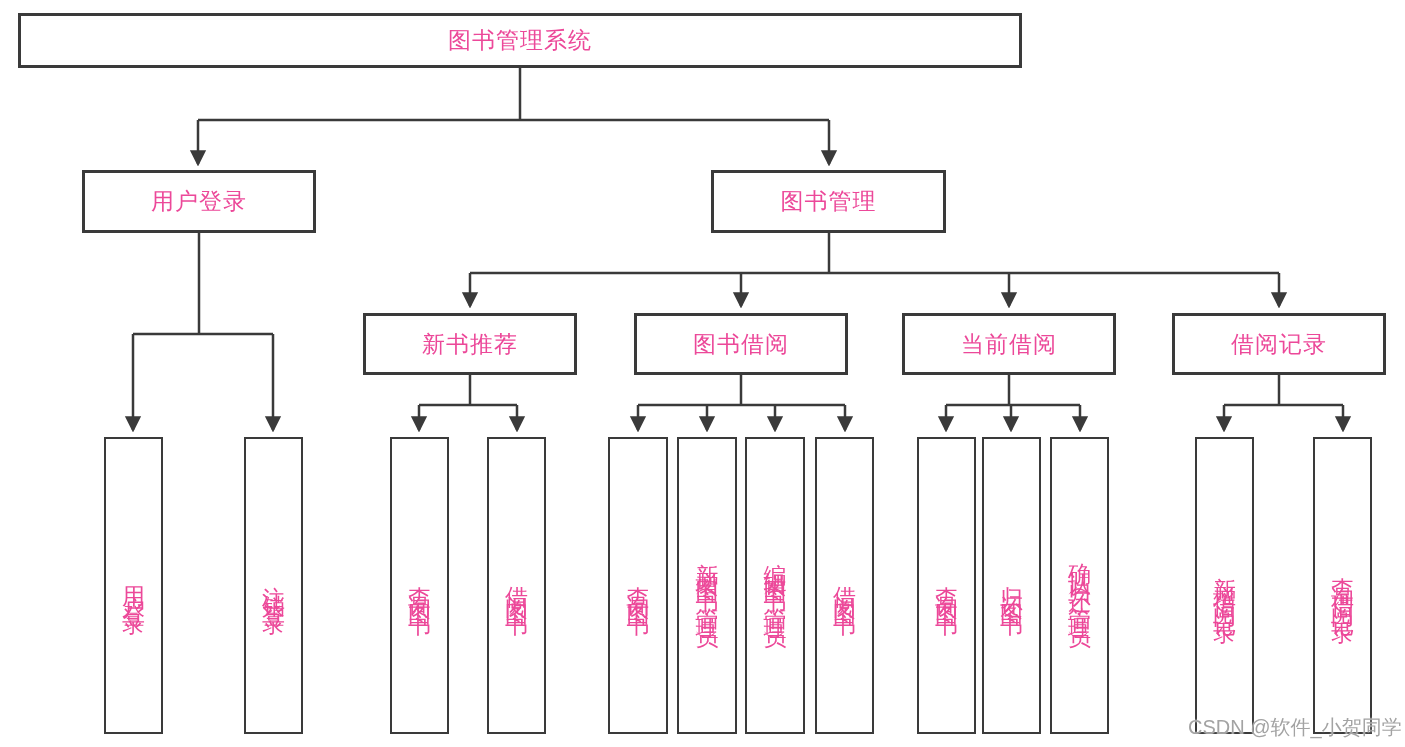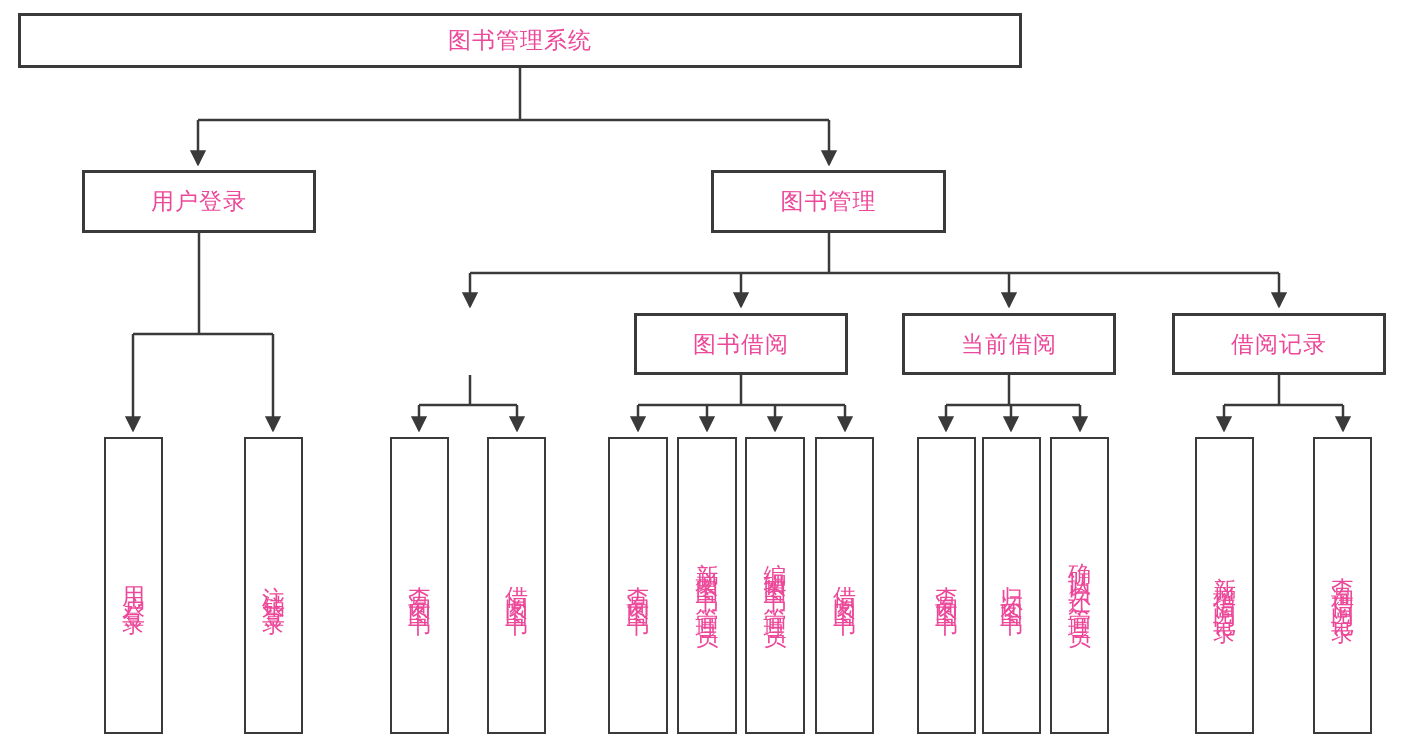--- a/index.html
+++ b/index.html
@@ -111,20 +111,21 @@
       <path d="M1224 405 V430" marker-end="url(#arrow)"></path>
       <path d="M1343 405 V430" marker-end="url(#arrow)"></path>
     </g>
   </svg>
 
   <div class="node h" style="left:18px; top:13px; width:1004px; height:55px;">图书管理系统</div>
 
   <div class="node h" style="left:82px; top:170px; width:234px; height:63px;">用户登录</div>
   <div class="node h" style="left:711px; top:170px; width:235px; height:63px;">图书管理</div>
 
+  <div class="node h" style="left:363px; top:313px; width:214px; height:62px;">新书推荐</div>
   <div class="node h" style="left:902px; top:313px; width:214px; height:62px;">当前借阅</div>
   <div class="node h" style="left:634px; top:313px; width:214px; height:62px;">图书借阅</div>
   <div class="node h" style="left:1172px; top:313px; width:214px; height:62px;">借阅记录</div>
 
   <div class="node v" style="left:104px; top:437px; width:59px; height:297px;">用户登录</div>
   <div class="node v" style="left:244px; top:437px; width:59px; height:297px;">注销登录</div>
 
   <div class="node v" style="left:390px; top:437px; width:59px; height:297px;">查询图书</div>
   <div class="node v" style="left:487px; top:437px; width:59px; height:297px;">借阅图书</div>
 
@@ -133,14 +134,15 @@
   <div class="node v" style="left:745px; top:437px; width:60px; height:297px;">编辑图书（管理员）</div>
   <div class="node v" style="left:815px; top:437px; width:59px; height:297px;">借阅图书</div>
 
   <div class="node v" style="left:917px; top:437px; width:59px; height:297px;">查询图书</div>
   <div class="node v" style="left:982px; top:437px; width:59px; height:297px;">归还图书</div>
   <div class="node v" style="left:1050px; top:437px; width:59px; height:297px;">确认归还（管理员）</div>
 
   <div class="node v" style="left:1195px; top:437px; width:59px; height:297px;">新增借阅记录</div>
   <div class="node v" style="left:1313px; top:437px; width:59px; height:297px;">查询借阅记录</div>
 
+  <div class="watermark">CSDN @软件_小贺同学</div>
 
 </div>
 
 </body></html>

